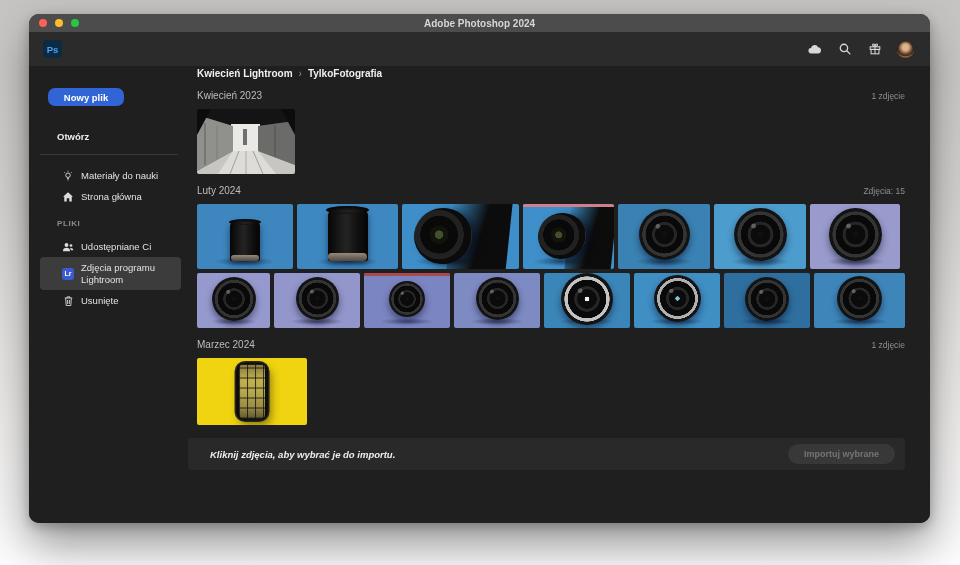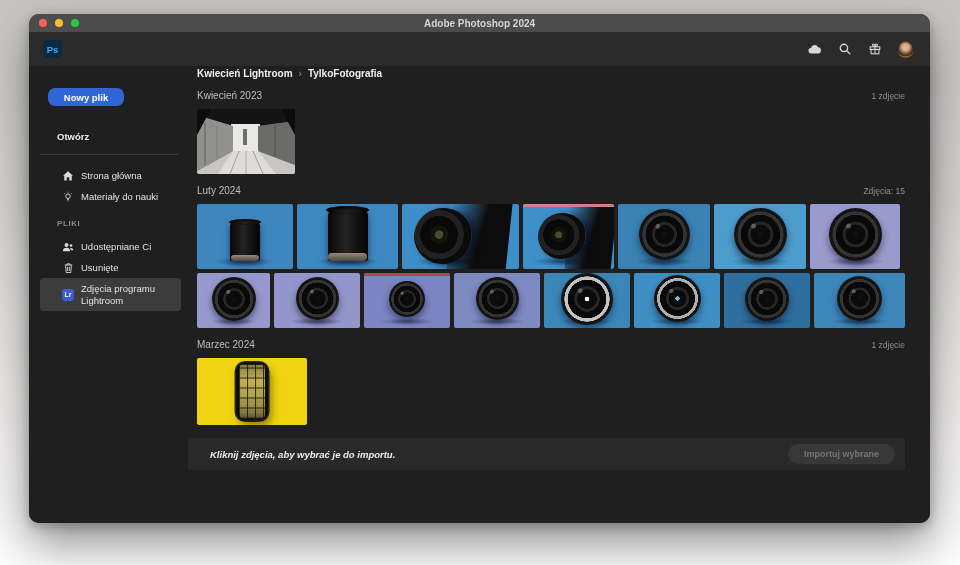--- a/index.html
+++ b/index.html
@@ -165,70 +165,70 @@
 
   <div class="appbody">
 
     <div class="sidebar">
       <button class="newfile-btn">Nowy plik</button>
       <div class="open-label">Otwórz</div>
       <div class="side-divider"></div>
 
       <div class="side-row">
         <span class="sicon">
-          <svg width="12" height="12" viewBox="0 0 16 16">
-              <path d="M8 1.8 14.6 7.5 13 7.5 13 14 9.7 14 9.7 9.6 6.3 9.6 6.3 14 3 14 3 7.5 1.4 7.5Z" fill="#dcdcdc"></path>
-            </svg>
-        </span>
-        <span class="slabel">Strona główna</span>
-      </div>
-      <div class="side-row">
-        <span class="sicon">
           <svg width="12" height="12" viewBox="0 0 16 16" fill="none" stroke="#dcdcdc" stroke-width="1.2">
             <circle cx="8" cy="7" r="3"></circle>
               <line x1="6.8" y1="11.4" x2="9.2" y2="11.4"></line>
               <line x1="7.2" y1="13.2" x2="8.8" y2="13.2"></line>
             <line x1="8" y1="1" x2="8" y2="2.2"></line>
               <line x1="3.2" y1="3" x2="4.1" y2="3.9"></line>
               <line x1="12.8" y1="3" x2="11.9" y2="3.9"></line>
           </svg>
         </span>
         <span class="slabel">Materiały do nauki</span>
       </div>
+      <div class="side-row">
+        <span class="sicon">
+          <svg width="12" height="12" viewBox="0 0 16 16">
+              <path d="M8 1.8 14.6 7.5 13 7.5 13 14 9.7 14 9.7 9.6 6.3 9.6 6.3 14 3 14 3 7.5 1.4 7.5Z" fill="#dcdcdc"></path>
+            </svg>
+        </span>
+        <span class="slabel">Strona główna</span>
+      </div>
 
       <div class="plik-label">PLIKI</div>
 
       <div class="side-row">
         <span class="sicon">
           <svg width="13" height="12" viewBox="0 0 16 14">
               <circle cx="6" cy="4.4" r="2.6" fill="#dcdcdc"></circle>
               <path d="M1.2 12.5 C1.2 9.4 3.3 8 6 8 C8.7 8 10.8 9.4 10.8 12.5Z" fill="#dcdcdc"></path>
               <circle cx="12" cy="5" r="1.8" fill="#dcdcdc"></circle>
               <path d="M10.8 8.3 C12.8 7.8 15 8.9 15 11.3 L12 11.3" fill="#dcdcdc"></path>
             </svg>
         </span>
         <span class="slabel">Udostępniane Ci</span>
+      </div>
+      <div class="side-row selected">
+        <span class="sicon">
+          <span class="lr-badge">Lr</span>
+        </span>
+        <span class="slabel">Zdjęcia programu Lightroom</span>
       </div>
       <div class="side-row">
         <span class="sicon">
           <svg width="11" height="12" viewBox="0 0 14 16" fill="none" stroke="#dcdcdc" stroke-width="1.2">
               <path d="M2 4 H12"></path>
               <path d="M5 4 V2.5 H9 V4"></path>
               <path d="M3.2 4.3 L3.9 14 H10.1 L10.8 4.3"></path>
               <line x1="5.7" y1="6.5" x2="5.9" y2="12"></line>
               <line x1="8.3" y1="6.5" x2="8.1" y2="12"></line>
             </svg>
         </span>
         <span class="slabel">Usunięte</span>
-      </div>
-      <div class="side-row selected">
-        <span class="sicon">
-          <span class="lr-badge">Lr</span>
-        </span>
-        <span class="slabel">Zdjęcia programu Lightroom</span>
       </div>
     </div>
 
     <div class="main">
 
       <div class="breadcrumb">
         <span class="crumb">Kwiecień Lightroom</span>
         <span class="sep">›</span>
         <span class="crumb">TylkoFotografia</span>
       </div>

